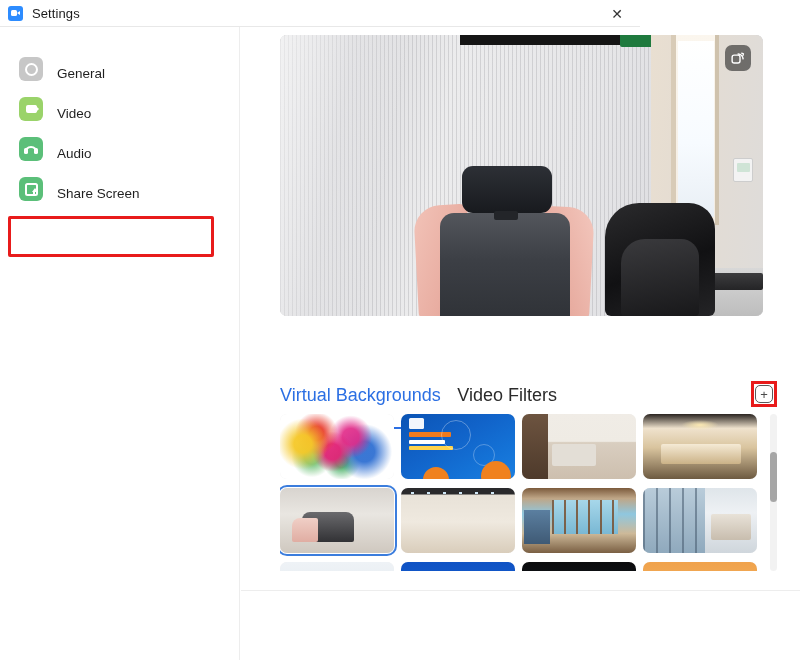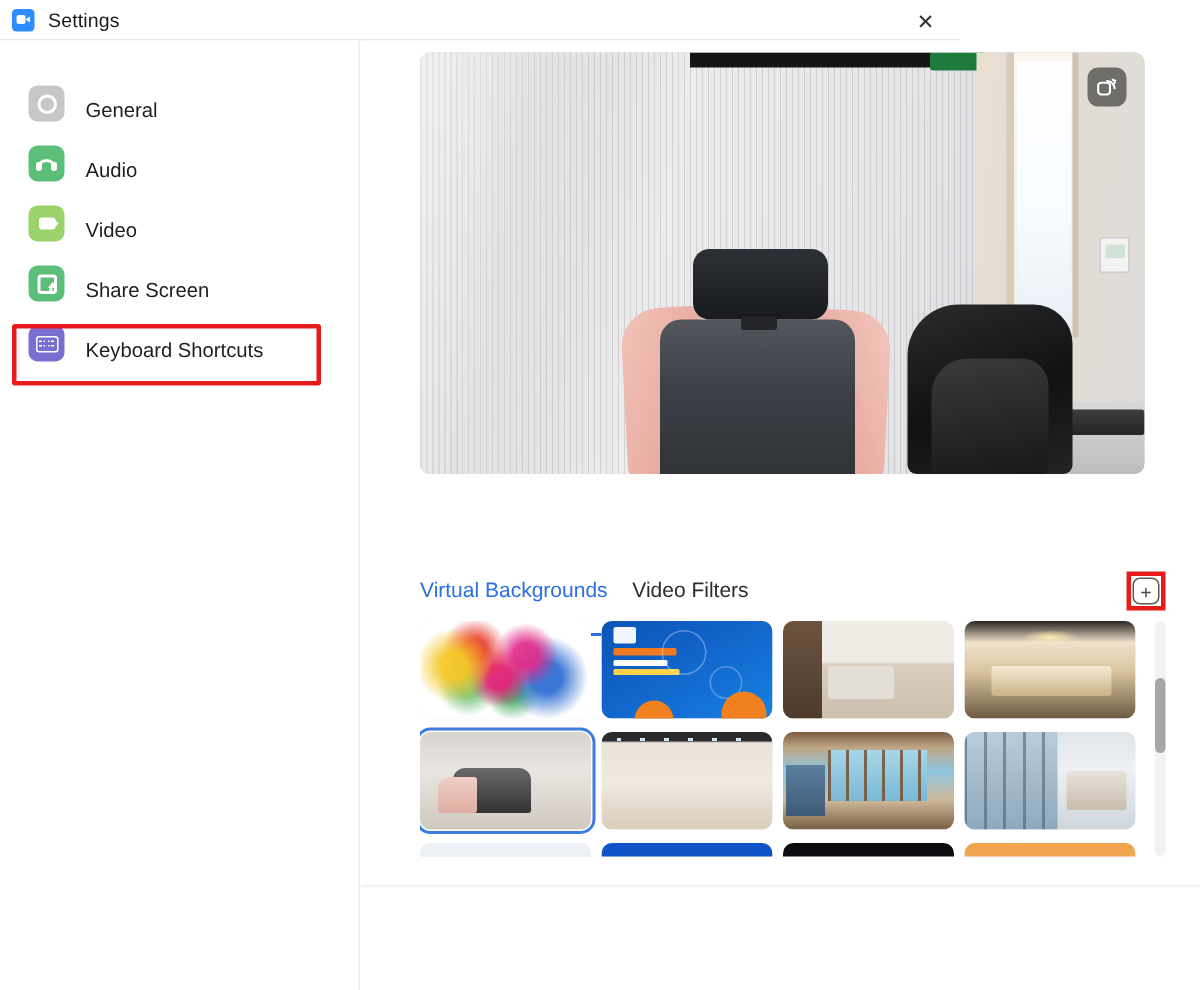--- a/index.html
+++ b/index.html
@@ -280,21 +280,21 @@
   }
 
   
   #tabs-row {
     position:absolute;
     left:39px; top:358px;
     width:483px; height:26px;
   }
   .tab {
     display:inline-block;
-    font-size:14px;
+    font-size:18px;
     color:#2b2b2b;
     cursor:pointer;
     padding-bottom:21px;
   }
   .tab.active {
     color:#2b6fe3;
     border-bottom:2px solid #2b6fe3;
   }
   #tab-video-filters { margin-left:12px; }
 
@@ -542,64 +542,49 @@
 
   <div class="nav-item">
     <div class="nav-icon ic-gear">
       <div class="g-outer"></div>
         <div class="g-inner"></div>
     </div>
     <div class="nav-label">General</div>
   </div>
 
   <div class="nav-item">
+    <div class="nav-icon ic-video">
+      <div class="v-body"></div>
+        <div class="v-tri"></div>
+    </div>
+    <div class="nav-label">Video</div>
+  </div>
+
+  <div class="nav-item">
     <div class="nav-icon ic-audio">
       <div class="a-band"></div>
         <div class="a-l"></div>
         <div class="a-r"></div>
     </div>
     <div class="nav-label">Audio</div>
-  </div>
-
-  <div class="nav-item">
-    <div class="nav-icon ic-video">
-      <div class="v-body"></div>
-        <div class="v-tri"></div>
-    </div>
-    <div class="nav-label">Video</div>
   </div>
 
   <div class="nav-item">
     <div class="nav-icon ic-share">
       <div class="s-box">
           <div class="s-arrow"></div>
           <div class="s-stem"></div>
         </div>
     </div>
     <div class="nav-label">Share Screen</div>
   </div>
 
 
 
 
-  <div class="nav-item">
-    <div class="nav-icon ic-kbd">
-      <div class="k-box">
-        <div class="k-dot"></div>
-          <div class="k-dot"></div>
-          <div class="k-dot"></div>
-          <div class="k-dot"></div>
-        <div class="k-dot"></div>
-          <div class="k-dot"></div>
-          <div class="k-dot"></div>
-          <div class="k-dot"></div>
-      </div>
-    </div>
-    <div class="nav-label">Keyboard Shortcuts</div>
-  </div>
 
 
   <div id="active-highlight"></div>
 </div>
 
 <div id="content">
 
   <div id="video-preview">
     <div id="vp-wall" class="thumb-art"></div>
     <div id="vp-ceiling"></div>

